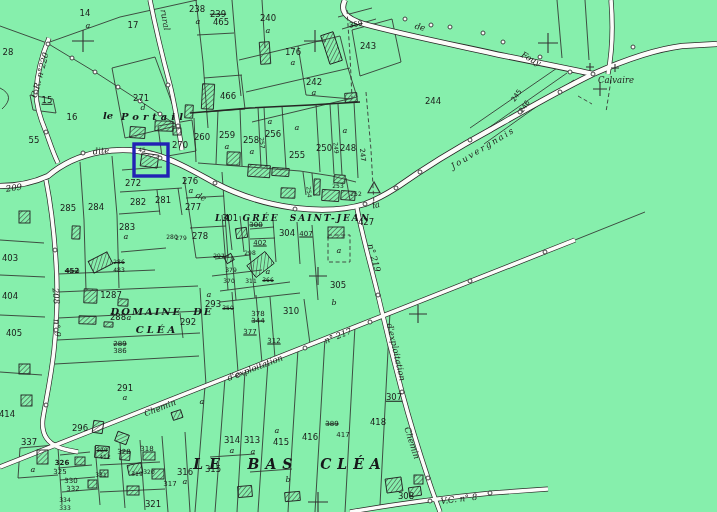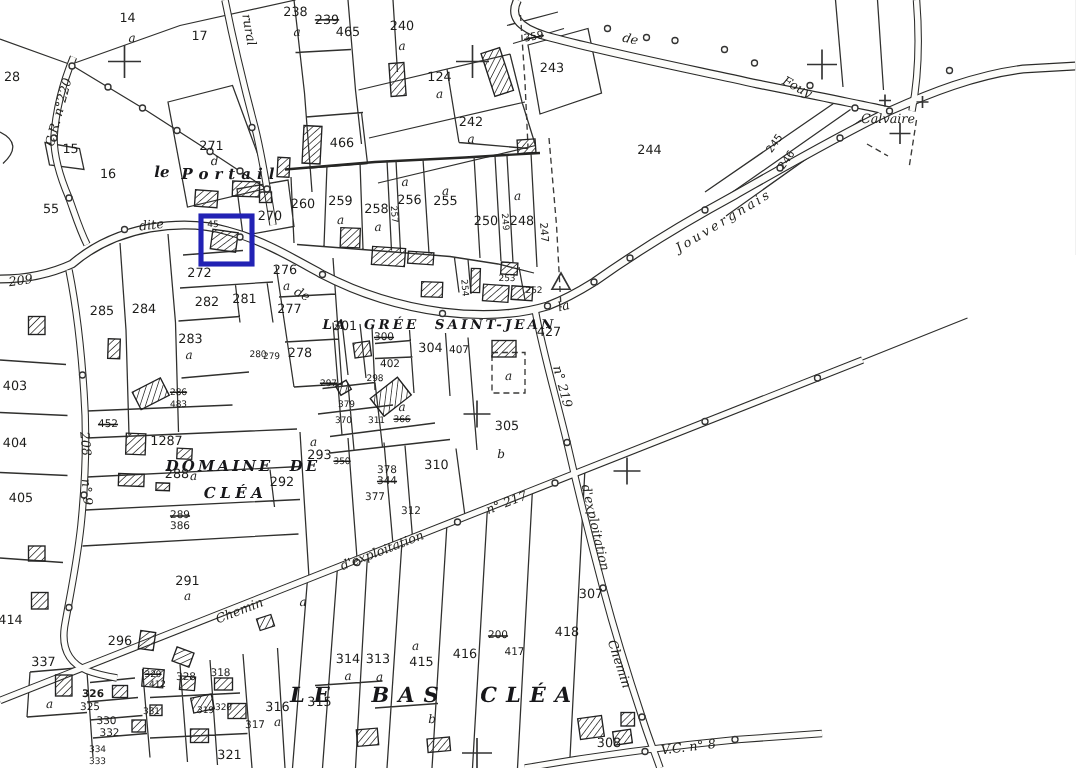--- a/index.html
+++ b/index.html
@@ -1,37 +1,37 @@
 <!DOCTYPE html>
 <html><head>
 <meta charset="utf-8">
 <style>
   html,body{margin:0;padding:0;background:#e8e8e8;}
-  .map{position:relative;width:717px;height:512px;background:#ffffff;overflow:hidden;
+  .map{position:relative;width:717px;height:512px;background:#86efac;overflow:hidden;
        font-family:"DejaVu Sans",sans-serif;}
   svg{position:absolute;left:0;top:0;}
   .pl{stroke:#30302e;stroke-width:0.85;fill:none;}
   .plb{stroke:#262624;stroke-width:1.6;fill:none;}
   .rdc{stroke:#2b2b29;stroke-width:6;fill:none;stroke-linejoin:round;}
   .rdc.minor{stroke-width:5;}
   .rds{stroke:#fcfcfa;stroke-width:4.4;fill:none;stroke-linejoin:round;}
   .rds.minor{stroke-width:3.6;}
   .dl{stroke:#3a3a38;stroke-width:0.9;fill:none;stroke-dasharray:4 2.6;}
   .bld{fill:url(#hatch);stroke:#222;stroke-width:0.9;}
   .pt{fill:#fcfcfa;stroke:#333;stroke-width:0.9;}
   .cross{stroke:#333;stroke-width:1.1;fill:none;}
   .tri{fill:none;stroke:#333;stroke-width:1.1;}
   .hl{fill:none;stroke:#2222b4;stroke-width:3.4;}
   #labels{position:absolute;left:0;top:0;width:717px;height:512px;}
   .lb{position:absolute;color:#1b1b19;white-space:pre;line-height:1;font-size:8.5px;}
   .c-s{font-size:7px;}
   .c-t{font-size:6px;}
   .c-a{font-family:"DejaVu Serif",serif;font-style:italic;font-size:8px;}
   .c-k{text-decoration:line-through;}
-  .c-u{}
+  .c-u{text-decoration:underline;}
   .c-rd{font-family:"DejaVu Serif",serif;font-style:italic;font-size:8.5px;color:#23231f;}
   .c-nm{font-family:"DejaVu Serif",serif;font-style:italic;font-weight:bold;color:#17171a;}
   .c-md{font-size:10px;}
   .c-lg{font-size:14px;}
   .c-sm8{font-size:9px;}
 </style>
 </head>
 <body>
 
 <div class="map" id="map">
@@ -213,25 +213,25 @@
     <rect id="highlight-rect" class="hl" x="134" y="144" width="34" height="32"></rect>
   </svg>
 
   <div id="labels">
       <span class="lb c-n" style="left: 85px; top: 13px; transform: translate(-50%, -50%) rotate(0deg);">14</span>
       <span class="lb c-a" style="left: 88px; top: 26px; transform: translate(-50%, -50%) rotate(0deg);">a</span>
       <span class="lb c-n" style="left: 133px; top: 25px; transform: translate(-50%, -50%) rotate(0deg);">17</span>
       <span class="lb c-n" style="left: 197px; top: 9px; transform: translate(-50%, -50%) rotate(0deg);">238</span>
       <span class="lb c-a" style="left: 198px; top: 22px; transform: translate(-50%, -50%) rotate(0deg);">a</span>
       <span class="lb c-n c-k" style="left: 218px; top: 14px; transform: translate(-50%, -50%) rotate(0deg);">239</span>
-      <span class="lb c-n" style="left: 221px; top: 22px; transform: translate(-50%, -50%) rotate(0deg); margin-left: 11px;">465</span>
+      <span class="lb c-n" style="left: 221px; top: 22px; transform: translate(-50%, -50%) rotate(0deg);">465</span>
       <span class="lb c-n" style="left: 268px; top: 18px; transform: translate(-50%, -50%) rotate(0deg);">240</span>
       <span class="lb c-a" style="left: 268px; top: 31px; transform: translate(-50%, -50%) rotate(0deg);">a</span>
       <span class="lb c-s c-k" style="left: 356px; top: 25px; transform: translate(-50%, -50%) rotate(-12deg);">359</span>
-      <span class="lb c-n" style="left: 293px; top: 52px; transform: translate(-50%, -50%) rotate(0deg);">124</span>
+      <span class="lb c-n" style="left: 293px; top: 52px; transform: translate(-50%, -50%) rotate(0deg);">176</span>
       <span class="lb c-a" style="left: 293px; top: 63px; transform: translate(-50%, -50%) rotate(0deg);">a</span>
       <span class="lb c-n" style="left: 314px; top: 82px; transform: translate(-50%, -50%) rotate(0deg);">242</span>
       <span class="lb c-a" style="left: 314px; top: 93px; transform: translate(-50%, -50%) rotate(0deg);">a</span>
       <span class="lb c-n" style="left: 368px; top: 46px; transform: translate(-50%, -50%) rotate(0deg);">243</span>
       <span class="lb c-n" style="left: 433px; top: 101px; transform: translate(-50%, -50%) rotate(0deg);">244</span>
       <span class="lb c-s" style="left: 517px; top: 96px; transform: translate(-50%, -50%) rotate(-55deg);">245</span>
       <span class="lb c-s" style="left: 525px; top: 107px; transform: translate(-50%, -50%) rotate(-55deg);">246</span>
       <span class="lb c-n" style="left: 8px; top: 52px; transform: translate(-50%, -50%) rotate(0deg);">28</span>
       <span class="lb c-n c-u" style="left: 47px; top: 100px; transform: translate(-50%, -50%) rotate(0deg);">15</span>
       <span class="lb c-n" style="left: 72px; top: 117px; transform: translate(-50%, -50%) rotate(0deg);">16</span>
@@ -241,21 +241,21 @@
       <span class="lb c-n" style="left: 180px; top: 145px; transform: translate(-50%, -50%) rotate(0deg);">270</span>
       <span class="lb c-n" style="left: 228px; top: 96px; transform: translate(-50%, -50%) rotate(0deg);">466</span>
       <span class="lb c-n" style="left: 202px; top: 137px; transform: translate(-50%, -50%) rotate(0deg);">260</span>
       <span class="lb c-n" style="left: 227px; top: 135px; transform: translate(-50%, -50%) rotate(0deg);">259</span>
       <span class="lb c-a" style="left: 227px; top: 147px; transform: translate(-50%, -50%) rotate(0deg);">a</span>
       <span class="lb c-n" style="left: 251px; top: 140px; transform: translate(-50%, -50%) rotate(0deg);">258</span>
       <span class="lb c-a" style="left: 252px; top: 152px; transform: translate(-50%, -50%) rotate(0deg);">a</span>
       <span class="lb c-t" style="left: 262px; top: 143px; transform: translate(-50%, -50%) rotate(85deg);">257</span>
       <span class="lb c-n" style="left: 273px; top: 134px; transform: translate(-50%, -50%) rotate(0deg);">256</span>
       <span class="lb c-a" style="left: 270px; top: 122px; transform: translate(-50%, -50%) rotate(0deg);">a</span>
-      <span class="lb c-n" style="left: 297px; top: 135px; transform: translate(-50%, -50%) rotate(0deg);">255</span>
+      <span class="lb c-n" style="left: 297px; top: 155px; transform: translate(-50%, -50%) rotate(0deg);">255</span>
       <span class="lb c-a" style="left: 297px; top: 128px; transform: translate(-50%, -50%) rotate(0deg);">a</span>
       <span class="lb c-n" style="left: 324px; top: 148px; transform: translate(-50%, -50%) rotate(0deg);">250</span>
       <span class="lb c-t" style="left: 336px; top: 148px; transform: translate(-50%, -50%) rotate(85deg);">249</span>
       <span class="lb c-n" style="left: 348px; top: 148px; transform: translate(-50%, -50%) rotate(0deg);">248</span>
       <span class="lb c-a" style="left: 345px; top: 131px; transform: translate(-50%, -50%) rotate(0deg);">a</span>
       <span class="lb c-s" style="left: 362px; top: 155px; transform: translate(-50%, -50%) rotate(85deg);">247</span>
       <span class="lb c-t" style="left: 309px; top: 192px; transform: translate(-50%, -50%) rotate(85deg);">254</span>
       <span class="lb c-t" style="left: 338px; top: 186px; transform: translate(-50%, -50%) rotate(0deg);">253</span>
       <span class="lb c-t" style="left: 356px; top: 194px; transform: translate(-50%, -50%) rotate(0deg);">252</span>
       <span class="lb c-t" style="left: 142px; top: 150px; transform: translate(-50%, -50%) rotate(0deg);">45</span>
@@ -299,21 +299,21 @@
       <span class="lb c-n c-u" style="left: 394px; top: 397px; transform: translate(-50%, -50%) rotate(0deg);">307</span>
       <span class="lb c-n" style="left: 406px; top: 496px; transform: translate(-50%, -50%) rotate(0deg);">308</span>
       <span class="lb c-n" style="left: 111px; top: 295px; transform: translate(-50%, -50%) rotate(0deg);">1287</span>
       <span class="lb c-n" style="left: 118px; top: 317px; transform: translate(-50%, -50%) rotate(0deg);">288</span>
       <span class="lb c-a" style="left: 129px; top: 318px; transform: translate(-50%, -50%) rotate(0deg);">a</span>
       <span class="lb c-n" style="left: 188px; top: 322px; transform: translate(-50%, -50%) rotate(0deg); text-align: right;">292</span>
       <span class="lb c-s c-k" style="left: 120px; top: 344px; transform: translate(-50%, -50%) rotate(0deg);">289</span>
       <span class="lb c-s" style="left: 120px; top: 351px; transform: translate(-50%, -50%) rotate(0deg);">386</span>
       <span class="lb c-n" style="left: 125px; top: 388px; transform: translate(-50%, -50%) rotate(0deg);">291</span>
       <span class="lb c-a" style="left: 125px; top: 398px; transform: translate(-50%, -50%) rotate(0deg);">a</span>
-      <span class="lb c-s c-k" style="left: 72px; top: 283px; transform: translate(-50%, -50%) rotate(0deg);">452</span>
+      <span class="lb c-s c-k" style="left: 72px; top: 271px; transform: translate(-50%, -50%) rotate(0deg); font-weight: bold;">452</span>
       <span class="lb c-t c-k" style="left: 119px; top: 262px; transform: translate(-50%, -50%) rotate(0deg);">286</span>
       <span class="lb c-t" style="left: 119px; top: 270px; transform: translate(-50%, -50%) rotate(0deg);">483</span>
       <span class="lb c-n" style="left: 10px; top: 258px; transform: translate(-50%, -50%) rotate(0deg);">403</span>
       <span class="lb c-n" style="left: 10px; top: 296px; transform: translate(-50%, -50%) rotate(0deg);">404</span>
       <span class="lb c-n" style="left: 14px; top: 333px; transform: translate(-50%, -50%) rotate(0deg);">405</span>
       <span class="lb c-n" style="left: 7px; top: 414px; transform: translate(-50%, -50%) rotate(0deg);">414</span>
       <span class="lb c-s c-rd" style="left: 56px; top: 296px; transform: translate(-50%, -50%) rotate(85deg);">208</span>
       <span class="lb c-s c-rd" style="left: 14px; top: 188px; transform: translate(-50%, -50%) rotate(-8deg);">209</span>
       <span class="lb c-t c-rd" style="left: 57px; top: 328px; transform: translate(-50%, -50%) rotate(85deg);">n° 9</span>
       <span class="lb c-n" style="left: 80px; top: 428px; transform: translate(-50%, -50%) rotate(0deg);">296</span>
@@ -339,30 +339,30 @@
       <span class="lb c-n" style="left: 213px; top: 469px; transform: translate(-50%, -50%) rotate(0deg);">315</span>
       <span class="lb c-a" style="left: 202px; top: 402px; transform: translate(-50%, -50%) rotate(0deg);">a</span>
       <span class="lb c-n" style="left: 232px; top: 440px; transform: translate(-50%, -50%) rotate(0deg);">314</span>
       <span class="lb c-a" style="left: 232px; top: 451px; transform: translate(-50%, -50%) rotate(0deg);">a</span>
       <span class="lb c-n" style="left: 252px; top: 440px; transform: translate(-50%, -50%) rotate(0deg);">313</span>
       <span class="lb c-a" style="left: 253px; top: 452px; transform: translate(-50%, -50%) rotate(0deg);">a</span>
       <span class="lb c-n" style="left: 281px; top: 442px; transform: translate(-50%, -50%) rotate(0deg);">415</span>
       <span class="lb c-a" style="left: 277px; top: 431px; transform: translate(-50%, -50%) rotate(0deg);">a</span>
       <span class="lb c-a" style="left: 288px; top: 480px; transform: translate(-50%, -50%) rotate(0deg);">b</span>
       <span class="lb c-n" style="left: 310px; top: 437px; transform: translate(-50%, -50%) rotate(0deg);">416</span>
-      <span class="lb c-s c-k" style="left: 332px; top: 424px; transform: translate(-50%, -50%) rotate(0deg);">200</span>
+      <span class="lb c-s c-k" style="left: 332px; top: 424px; transform: translate(-50%, -50%) rotate(0deg);">389</span>
       <span class="lb c-s" style="left: 343px; top: 435px; transform: translate(-50%, -50%) rotate(0deg);">417</span>
       <span class="lb c-n" style="left: 378px; top: 422px; transform: translate(-50%, -50%) rotate(0deg);">418</span>
       <span class="lb c-nm c-md" style="left: 108px; top: 116px; transform: translate(-50%, -50%) rotate(0deg);">le</span>
       <span class="lb c-nm c-md" style="left: 154px; top: 117px; transform: translate(-50%, -50%) rotate(0deg); letter-spacing: 4px;">Portail</span>
       <span class="lb c-nm c-sm8" style="left: 293px; top: 218px; transform: translate(-50%, -50%) rotate(0deg); letter-spacing: 2px;">LA  GRÉE  SAINT-JEAN</span>
       <span class="lb c-nm c-md" style="left: 162px; top: 312px; transform: translate(-50%, -50%) rotate(0deg); letter-spacing: 2px;">DOMAINE  DE</span>
       <span class="lb c-nm c-md" style="left: 157px; top: 330px; transform: translate(-50%, -50%) rotate(0deg); letter-spacing: 3px; font-style: italic;">CLÉA</span>
       <span class="lb c-nm c-lg" style="left: 290px; top: 464px; transform: translate(-50%, -50%) rotate(0deg); letter-spacing: 6px;">LE  BAS  CLÉA</span>
-      <span class="lb c-rd" style="left: 592px; top: 80px; transform: translate(-50%, -50%) rotate(0deg);">Calvaire</span>
+      <span class="lb c-rd" style="left: 616px; top: 80px; transform: translate(-50%, -50%) rotate(0deg);">Calvaire</span>
       <span class="lb c-rd" style="left: 101px; top: 151px; transform: translate(-50%, -50%) rotate(-6deg);">dite</span>
       <span class="lb c-rd" style="left: 201px; top: 197px; transform: translate(-50%, -50%) rotate(27deg);">de</span>
       <span class="lb c-rd" style="left: 376px; top: 205px; transform: translate(-50%, -50%) rotate(-14deg);">la</span>
       <span class="lb c-rd" style="left: 420px; top: 27px; transform: translate(-50%, -50%) rotate(14deg);">de</span>
       <span class="lb c-rd" style="left: 531px; top: 59px; transform: translate(-50%, -50%) rotate(28deg);">Fouy</span>
       <span class="lb c-rd" style="left: 483px; top: 148px; transform: translate(-50%, -50%) rotate(-31deg); letter-spacing: 2px;">Jouvergnais</span>
       <span class="lb c-rd" style="left: 165px; top: 20px; transform: translate(-50%, -50%) rotate(80deg);">rural</span>
       <span class="lb c-rd c-s" style="left: 40px; top: 75px; transform: translate(-50%, -50%) rotate(-75deg);">C.R. n°220</span>
       <span class="lb c-rd" style="left: 160px; top: 408px; transform: translate(-50%, -50%) rotate(-21deg);">Chemin</span>
       <span class="lb c-rd" style="left: 255px; top: 368px; transform: translate(-50%, -50%) rotate(-21deg);">d'exploitation</span>

